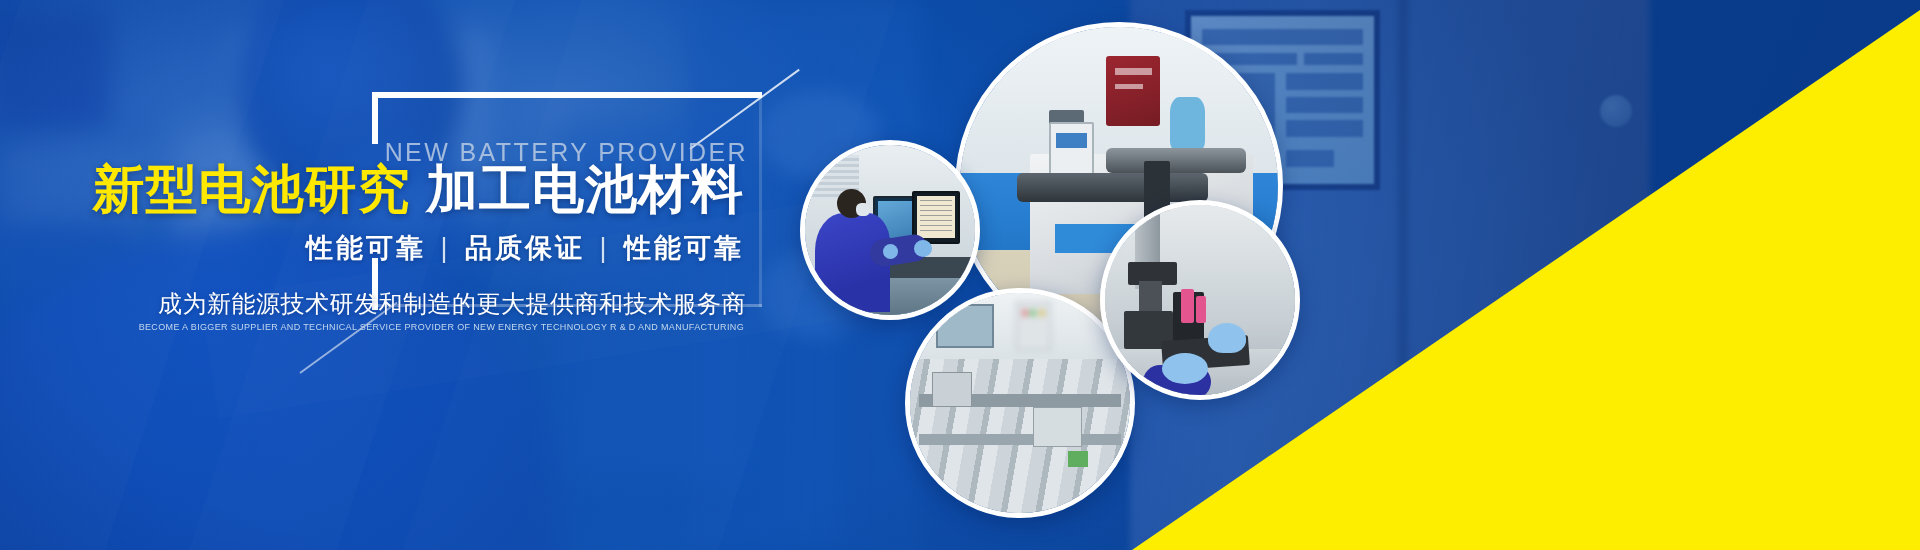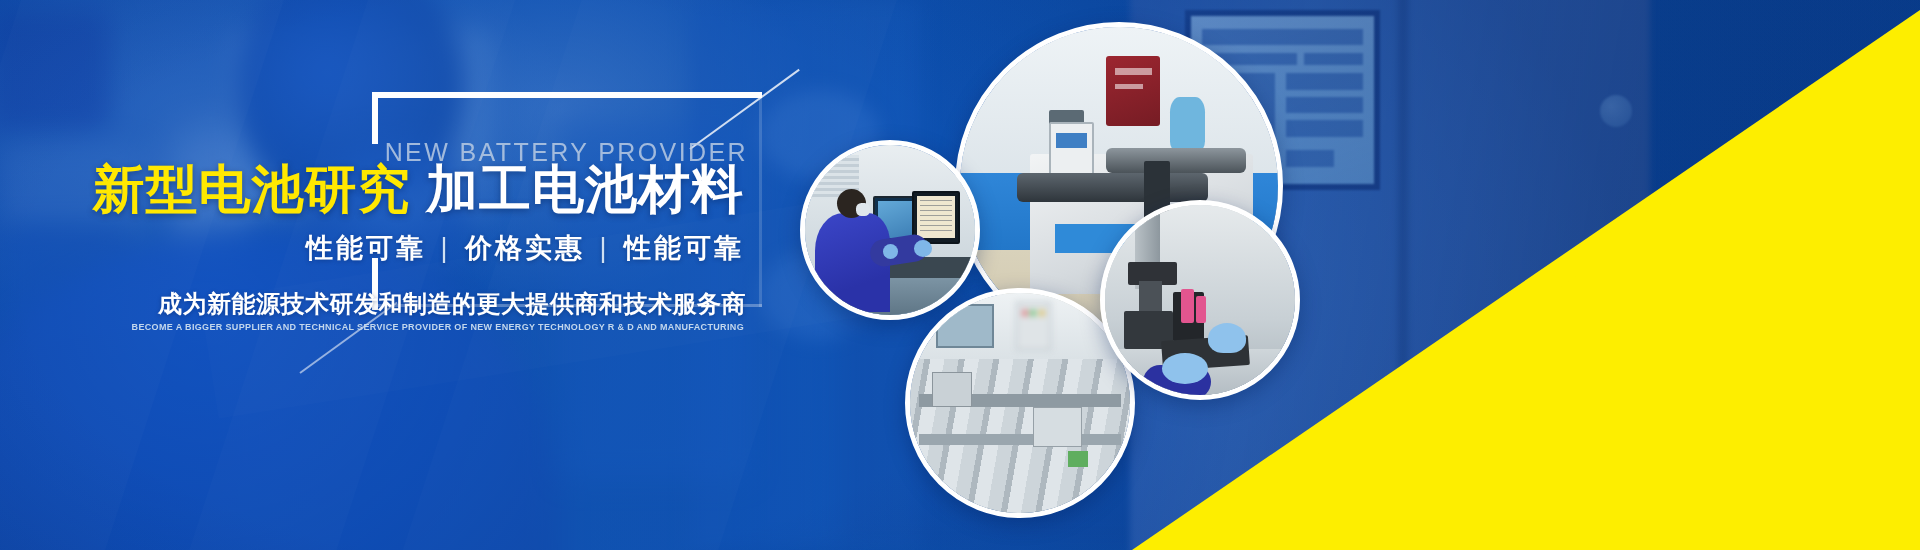--- a/index.html
+++ b/index.html
@@ -88,23 +88,23 @@
   .eyebrow{position:absolute;right:12px;top:138px;font-size:25px;letter-spacing:2.4px;
     color:#b9cbe3;opacity:.85;font-weight:400;}
   .headline{position:absolute;right:16px;top:160px;font-size:52px;font-weight:700;
     letter-spacing:1px;white-space:nowrap;line-height:1.15;
     text-shadow:0 2px 6px rgba(3,28,80,.45);}
   .headline .hl-yellow{color:#ffe800;}
   .headline .hl-white{color:#ffffff;}
   .tagline{position:absolute;right:16px;top:230px;font-size:27px;font-weight:700;color:#ffffff;
     letter-spacing:3px;white-space:nowrap;text-shadow:0 1px 4px rgba(3,28,80,.4);}
   .tagline .sep{color:#cfe0f2;font-weight:400;padding:0 4px;}
-  .subline{position:absolute;right:14px;top:288px;font-size:24px;font-weight:700;color:#ffffff;
+  .subline{position:absolute;right:14px;top:288px;font-size:24px;font-weight:400;color:#ffffff;
     letter-spacing:.5px;white-space:nowrap;text-shadow:0 1px 4px rgba(3,28,80,.4);}
-  .enline{position:absolute;right:16px;top:322px;font-size:9px;font-weight:700;color:#cddff0;
+  .enline{position:absolute;right:16px;top:322px;font-size:9px;font-weight:400;color:#cddff0;
     letter-spacing:.35px;white-space:nowrap;opacity:.95;}
 
   
   .circ{position:absolute;border-radius:50%;border:5px solid #ffffff;overflow:hidden;
     box-shadow:0 6px 20px rgba(4,30,85,.35);}
   .circ .sc{position:absolute;inset:0;}
   .c-top{left:955px;top:22px;width:328px;height:328px;}
   .c-left{left:800px;top:140px;width:180px;height:180px;}
   .c-bot{left:905px;top:288px;width:230px;height:230px;}
   .c-right{left:1100px;top:200px;width:200px;height:200px;}
@@ -235,21 +235,21 @@
 
   <div class="copy">
     <div class="eyebrow">NEW BATTERY PROVIDER</div>
     <div class="headline">
       <span class="hl-yellow">新型电池研究</span>
       <span class="hl-white">加工电池材料</span>
     </div>
     <div class="tagline">
       <span>性能可靠</span>
       <span class="sep">|</span>
-      <span>价格实惠</span>
+      <span>品质保证</span>
       <span class="sep">|</span>
       <span>性能可靠</span>
     </div>
     <div class="subline">成为新能源技术研发和制造的更大提供商和技术服务商</div>
     <div class="enline">BECOME A BIGGER SUPPLIER AND TECHNICAL SERVICE PROVIDER OF NEW ENERGY TECHNOLOGY R &amp; D AND MANUFACTURING</div>
   </div>
 
   <div class="circ c-top">
     <div class="sc sA">
       <div class="wall"></div>

